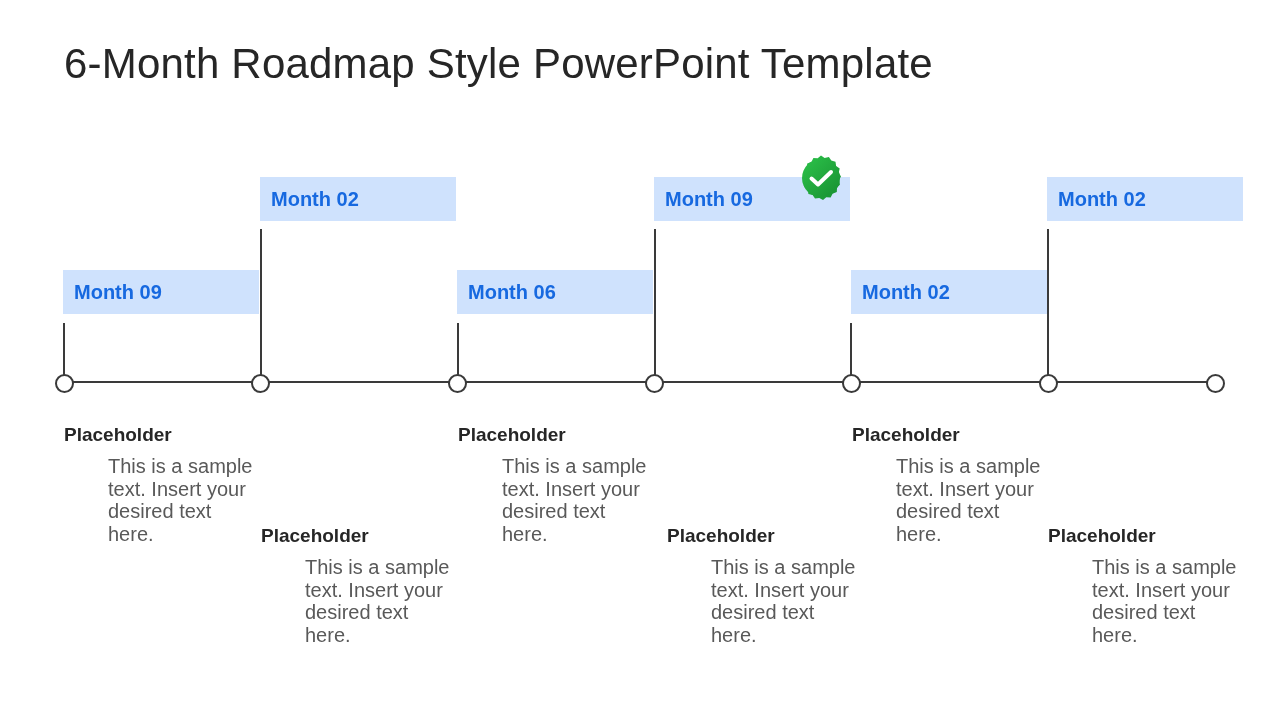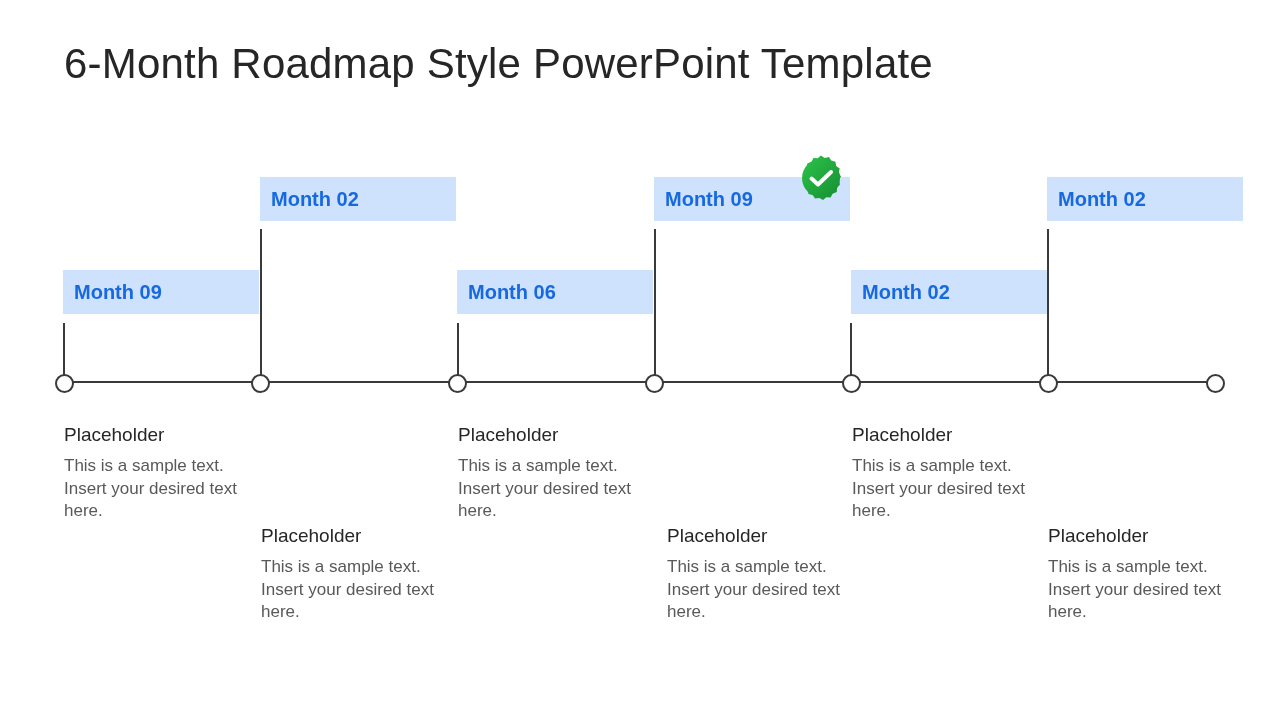--- a/index.html
+++ b/index.html
@@ -6,22 +6,22 @@
   body { width:1280px; height:720px; background:#ffffff; position:relative; overflow:hidden;
          font-family:"Liberation Sans", "DejaVu Sans", sans-serif; }
   .title { position:absolute; left:64px; top:40px; font-size:42px; color:#262626; font-weight:400; letter-spacing:0.2px; white-space:nowrap; }
   .axis { position:absolute; left:64px; top:381px; width:1151px; height:2px; background:#3a3a3a; }
   .node { position:absolute; width:16px; height:16px; border:2px solid #3a3a3a; border-radius:50%; background:#ffffff; box-sizing:border-box; top:374px; margin-left:-9px; width:19px; height:19px; }
   .stem { position:absolute; width:2px; background:#3a3a3a; margin-left:-1px; }
   .mbox { position:absolute; width:196px; height:44px; background:#cfe2fd; box-sizing:border-box; padding-left:11px; line-height:44px;
           color:#1769e0; font-weight:700; font-size:20px; white-space:nowrap; }
   .badge { position:absolute; left:794px; top:151px; width:54px; height:54px; }
   .card { position:absolute; width:190px; }
-  .card .h { font-size:19px; font-weight:400; color:#262626; line-height:24px; }
-  .card .b { margin-top:8px; font-size:17px; color:#595959; line-height:22.5px; }
+  .card .h { font-size:19px; font-weight:700; color:#262626; line-height:24px; }
+  .card .b { margin-top:8px; font-size:20px; color:#595959; line-height:22.5px;margin-left:44px; }
 </style>
 </head>
 <body>
 
 <div class="title">6-Month Roadmap Style PowerPoint Template</div>
 
 <div class="axis"></div>
 
 <div class="node" style="left:64px"></div>
 <div class="node" style="left:260px"></div>

